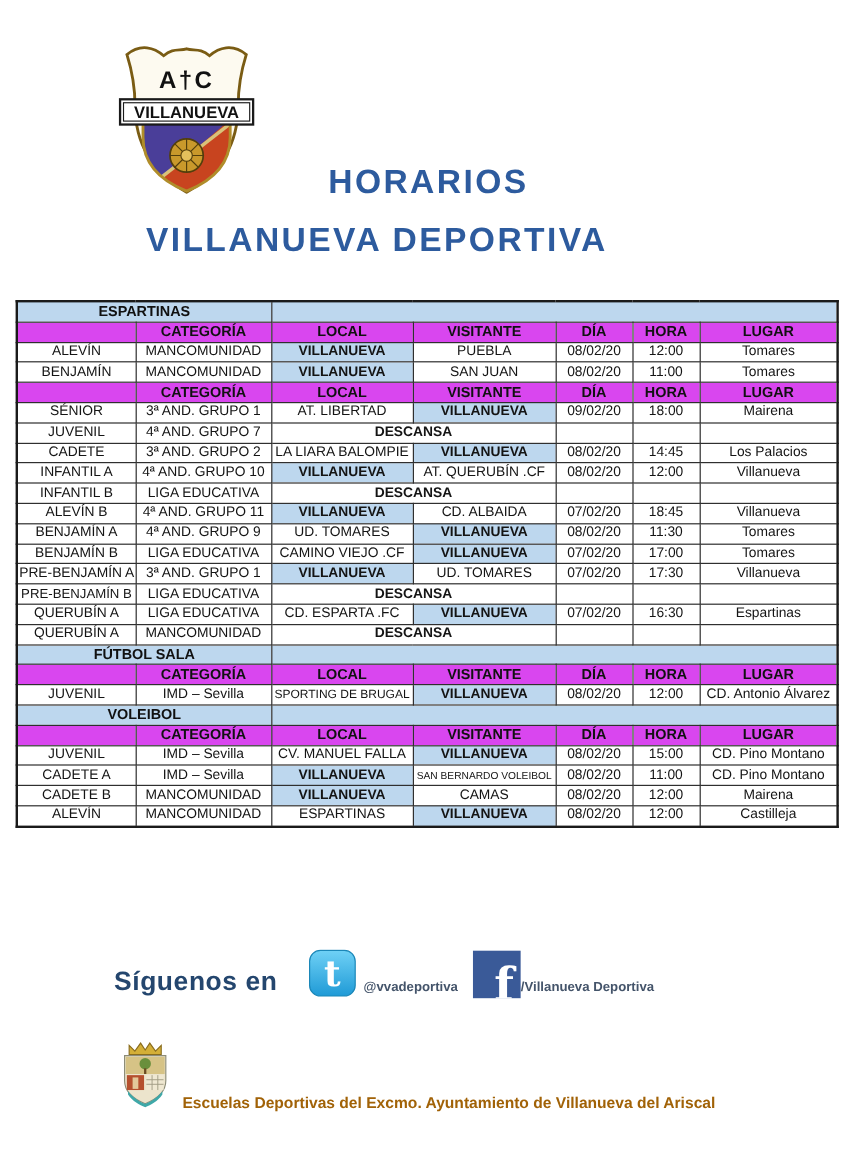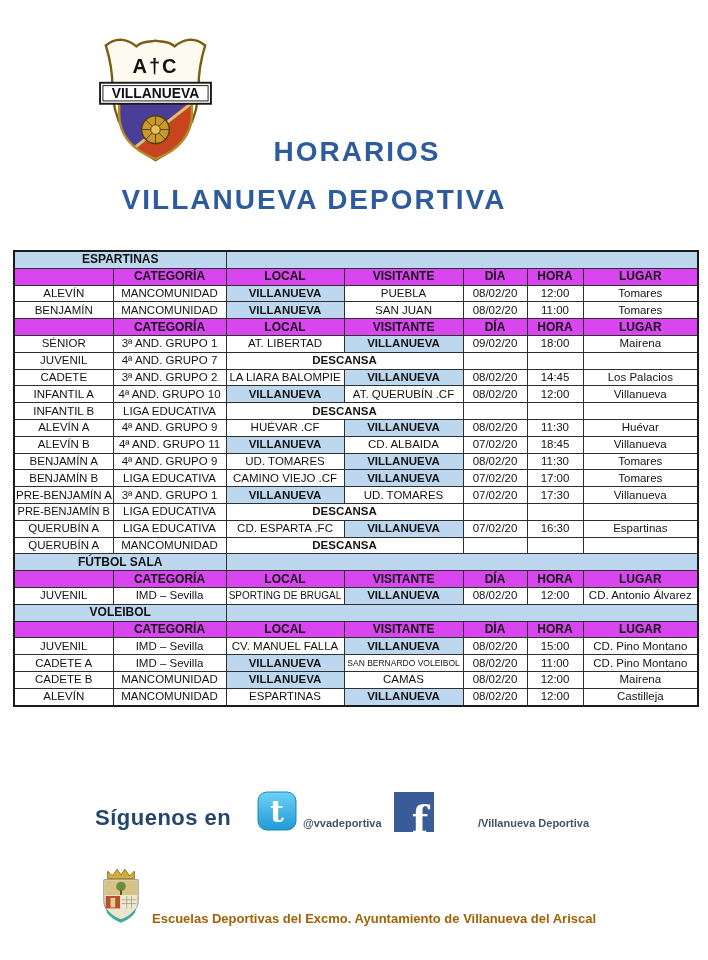--- a/index.html
+++ b/index.html
@@ -28,21 +28,21 @@
   td.fs-small{font-size:9.5px;}
   td.fs-small-lugar{font-size:10px;}
   td.fs-small-team{font-size:9px;}
 
   
   .follow-label{position:absolute;left:95px;top:805px;font-size:22px;font-weight:bold;
                 color:#24466e;letter-spacing:0.5px;}
   .tw-icon{position:absolute;left:257px;top:791px;}
   .tw-handle{position:absolute;left:303px;top:817px;font-size:11px;font-weight:bold;color:#44546a;}
   .fb-icon{position:absolute;left:394px;top:792px;}
-  .fb-handle{position:absolute;left:434px;top:817px;font-size:11px;font-weight:bold;color:#44546a;margin-left:44px;}
+  .fb-handle{position:absolute;left:434px;top:817px;font-size:11px;font-weight:bold;color:#44546a;}
 
   
   .town-crest{position:absolute;left:100px;top:866px;}
   .credit-text{position:absolute;left:152px;top:911px;font-size:13px;font-weight:bold;color:#a16207;}
 </style>
 </head>
 <body>
 
 <div class="page">
 
@@ -162,29 +162,20 @@
         </tr>
         <tr class="data-row">
           <td>INFANTIL B</td>
           <td>LIGA EDUCATIVA</td>
           <td class="descansa" colspan="2">DESCANSA</td>
           <td></td>
           <td></td>
           <td class="col-lugar"></td>
         </tr>
         <tr class="data-row">
-          <td>ALEVÍN A</td>
-          <td>4ª AND. GRUPO 9</td>
-          <td>HUÉVAR .CF</td>
-          <td class="villanueva">VILLANUEVA</td>
-          <td>08/02/20</td>
-          <td>11:30</td>
-          <td class="col-lugar">Huévar</td>
-        </tr>
-        <tr class="data-row">
           <td>ALEVÍN B</td>
           <td>4ª AND. GRUPO 11</td>
           <td class="villanueva">VILLANUEVA</td>
           <td>CD. ALBAIDA</td>
           <td>07/02/20</td>
           <td>18:45</td>
           <td class="col-lugar">Villanueva</td>
         </tr>
         <tr class="data-row">
           <td>BENJAMÍN A</td>

